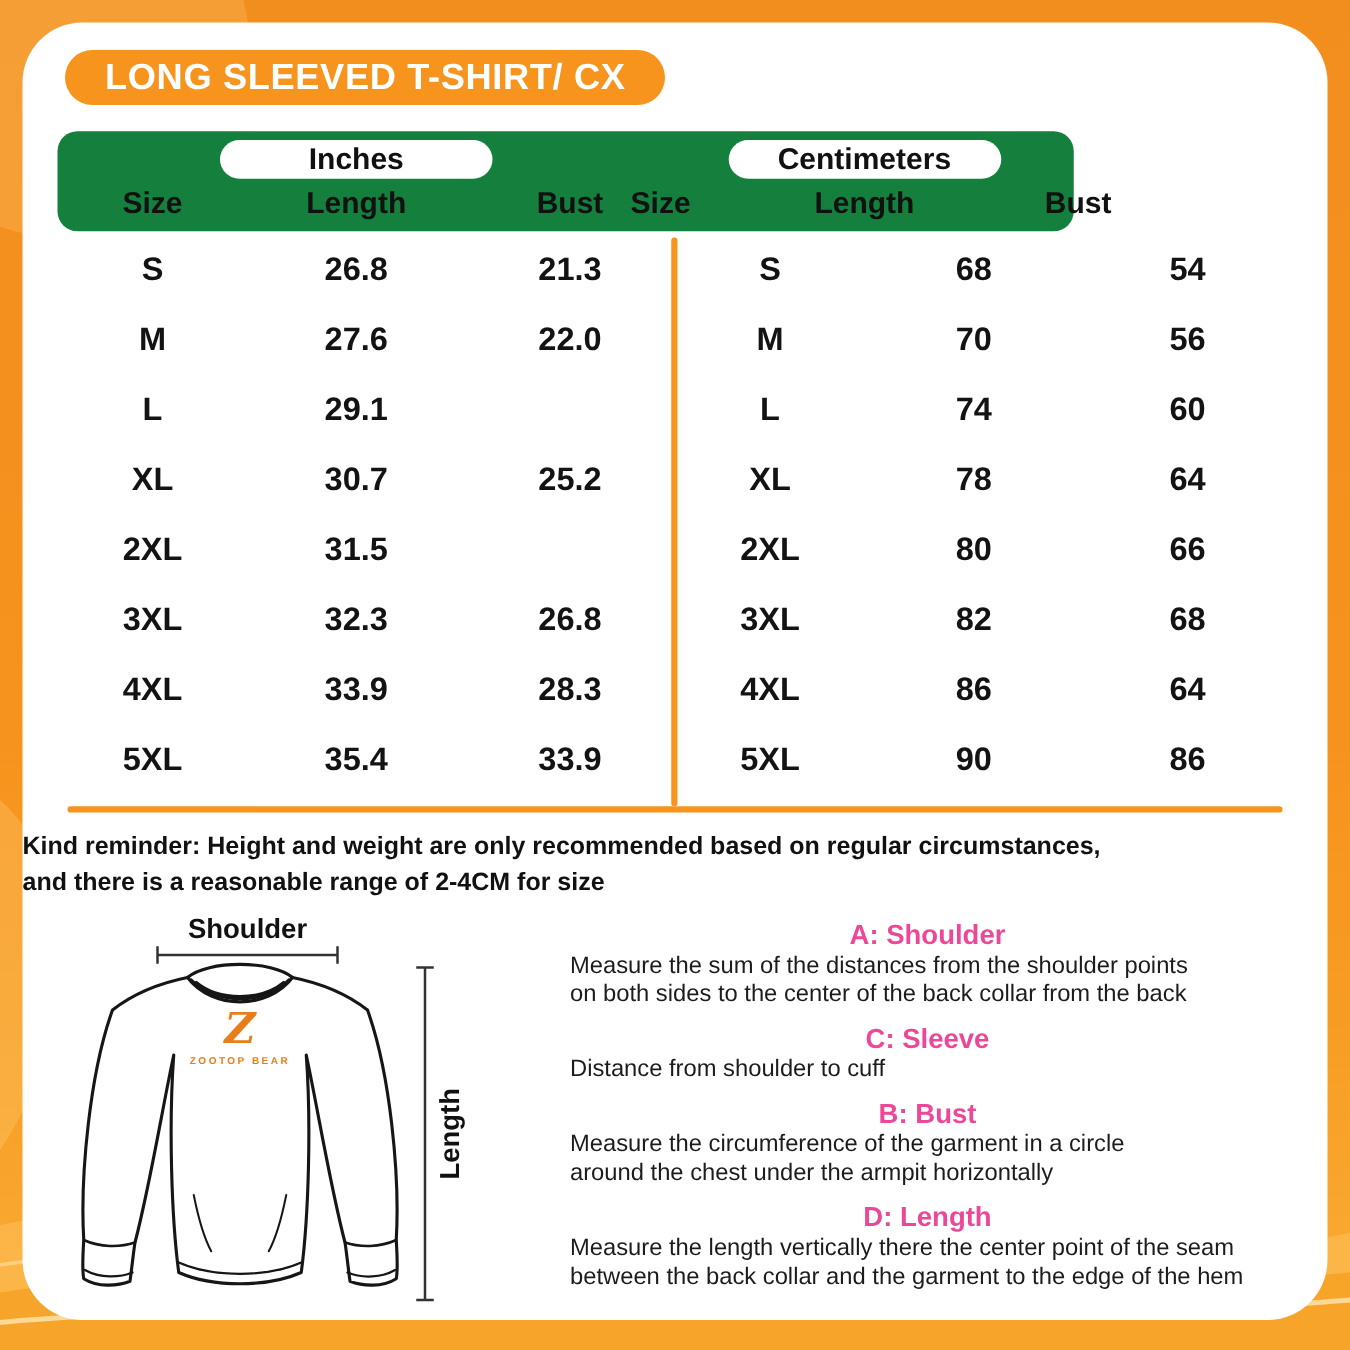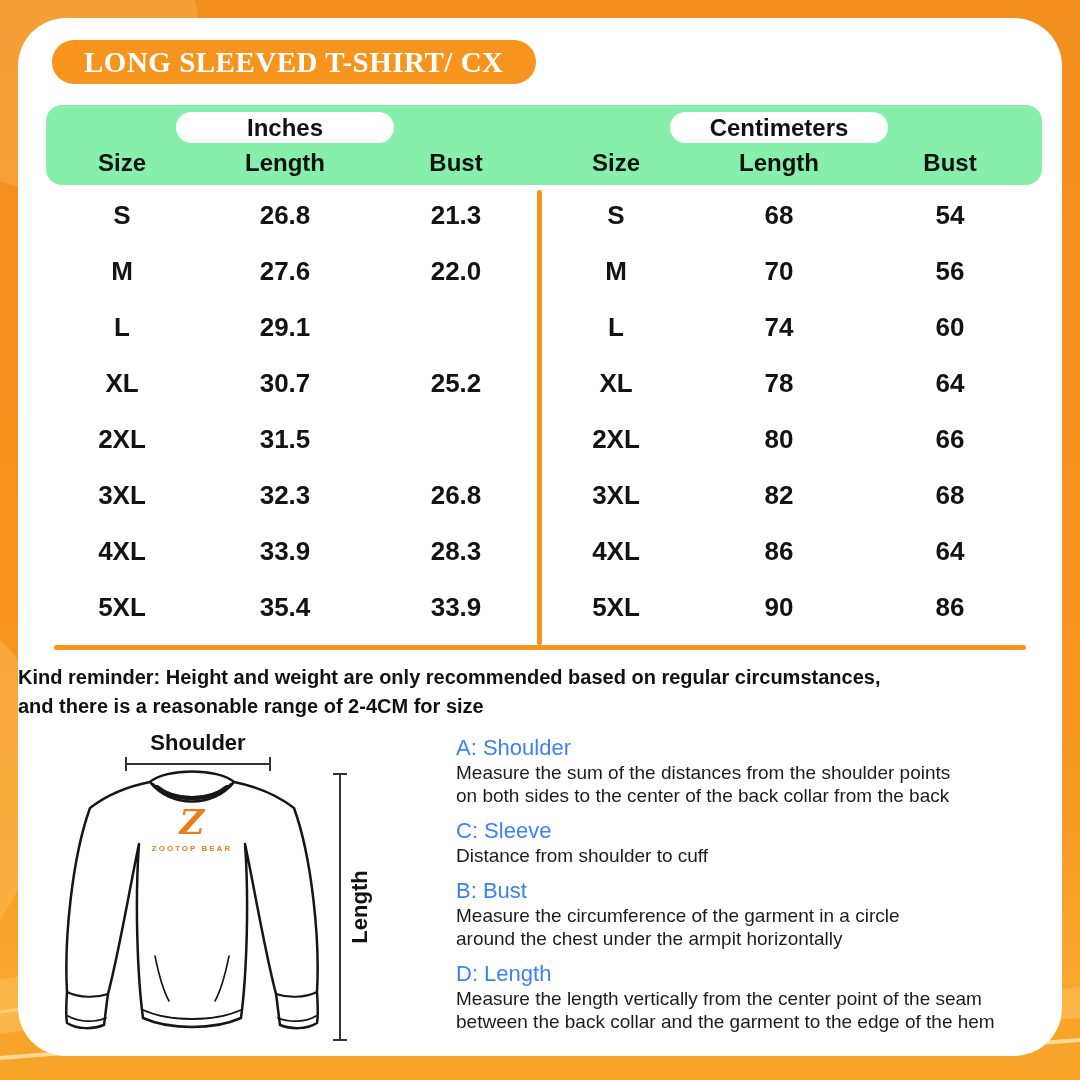--- a/index.html
+++ b/index.html
@@ -9,26 +9,26 @@
     background:linear-gradient(180deg,#F28E1E 0%,#F6931E 55%,#F79C22 75%,#FAAD37 100%);
   }
   .bg-art{position:absolute;inset:0;width:1080px;height:1080px;z-index:0;}
   .card{
     position:absolute;left:18px;top:18px;width:1044px;height:1038px;
     background:#FFFFFF;border-radius:48px;z-index:1;
   }
   .title-badge{
     position:absolute;left:34px;top:22px;height:44px;border-radius:22px;
     background:#F7941D;color:#FFFFFF;
-    font-family:Liberation Serif, serif;font-weight:bold;font-size:29px;
+    font-family:Liberation Sans, sans-serif;font-weight:bold;font-size:29px;
     line-height:44px;padding:0 32px;letter-spacing:.5px;white-space:nowrap;
   }
   .table-head{
-    position:absolute;left:28px;top:87px;width:996px;height:80px;
-    background:#86efac;border-radius:16px;display:flex;
+    position:absolute;left:28px;top:87px;width:813px;height:80px;
+    background:#15803d;border-radius:16px;display:flex;
   }
   .thead-half{position:relative;width:494px;height:80px;}
   .unit-pill{
     position:absolute;left:130px;top:7px;width:218px;height:31px;border-radius:16px;
     background:#FFFFFF;color:#111;font-size:24px;font-weight:700;
     line-height:31px;text-align:center;
   }
   .cols-row{
     position:absolute;left:0;top:42px;width:494px;height:34px;
     display:grid;grid-template-columns:152px 174px 168px;
@@ -50,21 +50,21 @@
     position:absolute;left:36px;top:627px;width:972px;height:5px;
     background:#F7941D;border-radius:3px;
   }
   .reminder{
     position:absolute;left:0;top:645px;width:1044px;text-align:left;
     font-size:20px;font-weight:700;color:#111;line-height:29px;white-space:pre-line;
   }
   .diagram{position:absolute;left:40px;top:710px;width:350px;height:330px;}
   .guide{position:absolute;left:438px;top:716px;width:572px;}
   .guide-block{margin-bottom:10px;}
-  .guide-heading{font-size:22px;font-weight:400;color:#3b82f6;line-height:27px;}
+  .guide-heading{font-size:22px;font-weight:700;color:#ec4899;line-height:27px;text-align:center;}
   .guide-body{font-size:19px;color:#1c1c1c;line-height:23px;white-space:pre-line;}
 </style>
 </head>
 <body>
 
 <svg class="bg-art" viewBox="0 0 1080 1080" preserveAspectRatio="none">
   <circle cx="50" cy="40" r="150" fill="#FFCF7E" opacity="0.25"></circle>
   <path d="M0,640 C70,700 55,840 0,920 Z" fill="#FFD07A" opacity="0.30"></path>
   <path d="M0,980 C200,938 430,1024 650,1002 C830,984 970,1012 1080,986 L1080,1080 L0,1080 Z" fill="#FFC25E" opacity="0.50"></path>
   <path d="M0,1034 C260,992 540,1064 1080,1018 L1080,1080 L0,1080 Z" fill="#F29711" opacity="0.55"></path>
@@ -246,18 +246,18 @@
       <div class="guide-heading">C: Sleeve</div>
       <div class="guide-body">Distance from shoulder to cuff</div>
     </div>
     <div class="guide-block">
       <div class="guide-heading">B: Bust</div>
       <div class="guide-body">Measure the circumference of the garment in a circle
 around the chest under the armpit horizontally</div>
     </div>
     <div class="guide-block">
       <div class="guide-heading">D: Length</div>
-      <div class="guide-body">Measure the length vertically from the center point of the seam
+      <div class="guide-body">Measure the length vertically there the center point of the seam
 between the back collar and the garment to the edge of the hem</div>
     </div>
   </div>
 
 </div>
 
 </body></html>

